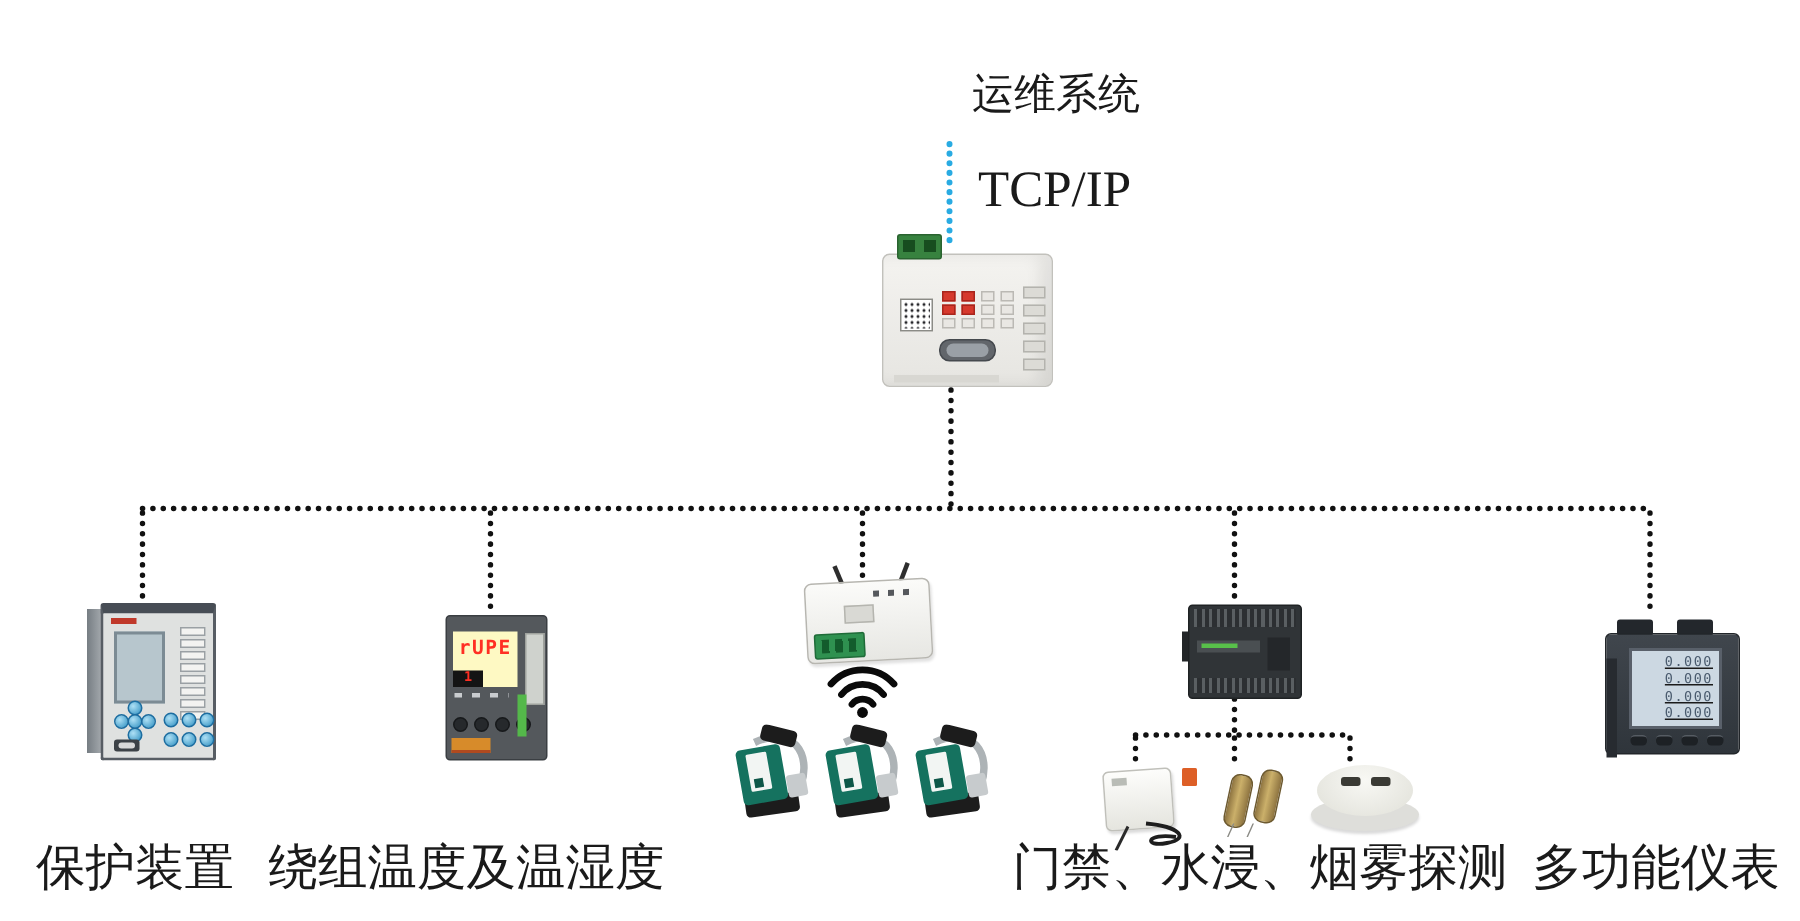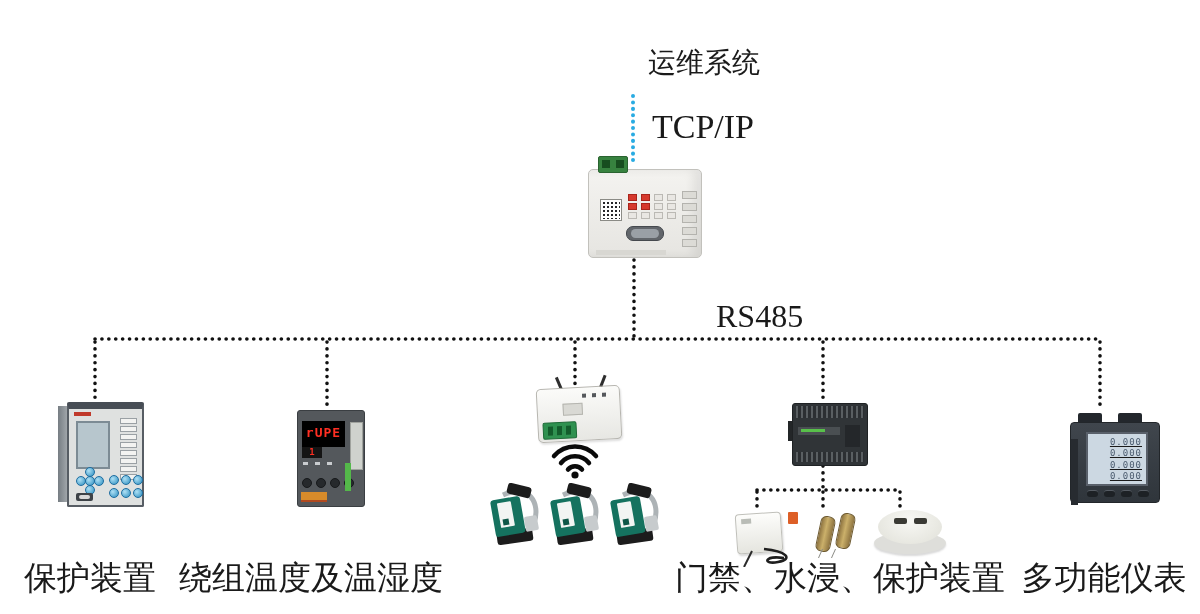--- a/index.html
+++ b/index.html
@@ -54,21 +54,21 @@
   .prot-btn{position:absolute;width:8px;height:8px;border-radius:50%;
             background:radial-gradient(circle at 35% 35%,#aee0f5,#2e8fc0);border:1px solid #1d6da0;}
   .prot-port{position:absolute;left:7px;bottom:4px;width:17px;height:8px;background:#3d4247;border-radius:2px;}
   .prot-port::before{content:"";position:absolute;inset:2px 3px;background:#d9d9d9;border-radius:2px;}
 
   
   .ctrl{position:absolute;left:297px;top:410px;width:68px;height:97px;}
   .ctrl-body{position:absolute;inset:0;background:#54585c;border:1px solid #3a3e42;border-radius:3px;}
   .ctrl-sidelabel{position:absolute;right:2px;top:12px;width:11px;height:46px;background:#cfd2cd;
                   border:1px solid #9fa29d;}
-  .ctrl-disp{position:absolute;left:5px;top:11px;width:43px;height:26px;background:#000000;
+  .ctrl-disp{position:absolute;left:5px;top:11px;width:43px;height:37px;background:#fef9c3;
              color:#ff2f23;font-family:"DejaVu Sans Mono",monospace;font-weight:bold;
              font-size:13px;line-height:23px;text-align:center;letter-spacing:1px;}
   .ctrl-disp2{position:absolute;left:5px;top:37px;width:20px;height:11px;background:#141414;
               color:#ff2f23;font-family:"DejaVu Sans Mono",monospace;font-weight:bold;
               font-size:9px;line-height:11px;text-align:center;}
   .ctrl-marks{position:absolute;left:6px;top:52px;width:36px;height:3px;
               background:repeating-linear-gradient(90deg,#c9cccf 0 5px,transparent 5px 12px);}
   .ctrl-btns{position:absolute;left:5px;top:68px;display:flex;gap:4px;}
   .ctrl-btn{width:8px;height:8px;border-radius:50%;background:#26292c;border:1px solid #17191b;}
   .ctrl-green{position:absolute;right:14px;bottom:16px;width:6px;height:28px;background:#54b84a;}
@@ -164,21 +164,20 @@
       <path d="M823 466 V 488"></path>
       <path d="M757 490 H 900"></path>
       <path d="M757 492 V 508"></path>
       <path d="M823 492 V 508"></path>
       <path d="M900 492 V 508"></path>
     </g>
   </svg>
 
   <div class="lbl title">运维系统</div>
   <div class="lbl tcpip">TCP/IP</div>
-  <div class="lbl rs485">RS485</div>
 
   <div class="gateway">
     <div class="gw-body"></div>
     <div class="gw-term"></div>
     <div class="gw-qr"></div>
     <div class="gw-leds">
       <div class="gw-led red"></div>
       <div class="gw-led red"></div>
       <div class="gw-led"></div>
       <div class="gw-led"></div>
@@ -341,16 +340,16 @@
         <div class="meter-btn"></div>
           <div class="meter-btn"></div>
         <div class="meter-btn"></div>
           <div class="meter-btn"></div>
       </div>
     </div>
   </div>
 
   <div class="devlbl l-prot">保护装置</div>
   <div class="devlbl l-wind">绕组温度及温湿度</div>
-  <div class="devlbl l-sens">门禁、水浸、保护装置</div>
+  <div class="devlbl l-sens">门禁、水浸、烟雾探测</div>
   <div class="devlbl l-metr">多功能仪表</div>
 
 </div>
 
 </body></html>

